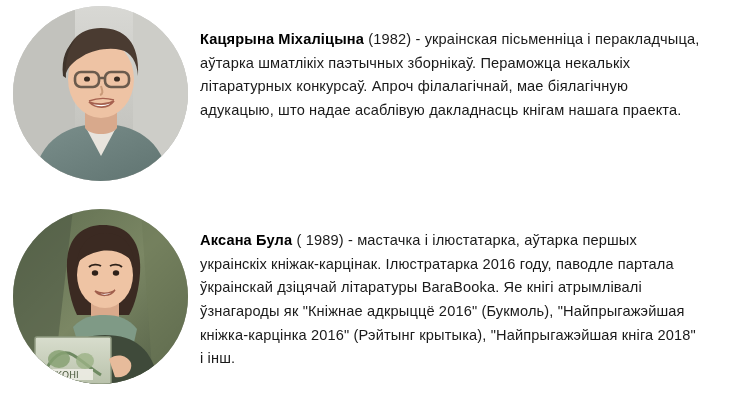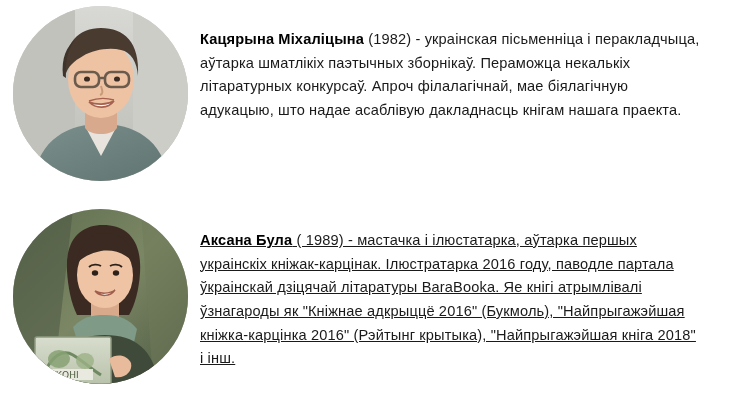--- a/index.html
+++ b/index.html
@@ -59,21 +59,20 @@
     flex: 1 1 auto;
     padding-top: 28px;
     padding-right: 32px;
     font-size: 14.6px;
     line-height: 1.62;
     color: #1a1a1a;
     letter-spacing: 0.01em;
   }
   .bio-2 {
     padding-top: 26px;
-    text-decoration: underline;
   }
   .bio .name {
     font-weight: bold;
     color: #000000;
   }
   .bio p {
     margin: 0;
   }
   .bio .text {
     white-space: normal;

